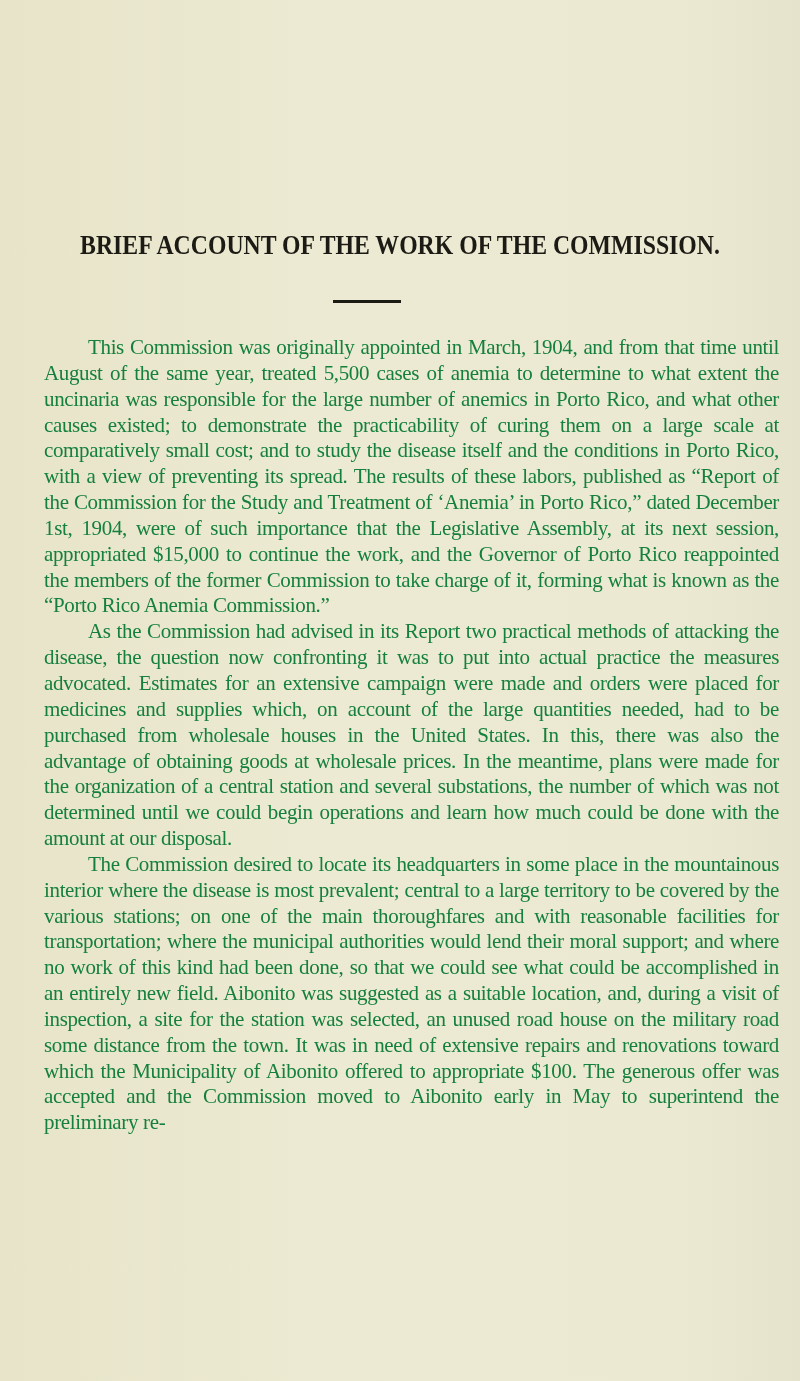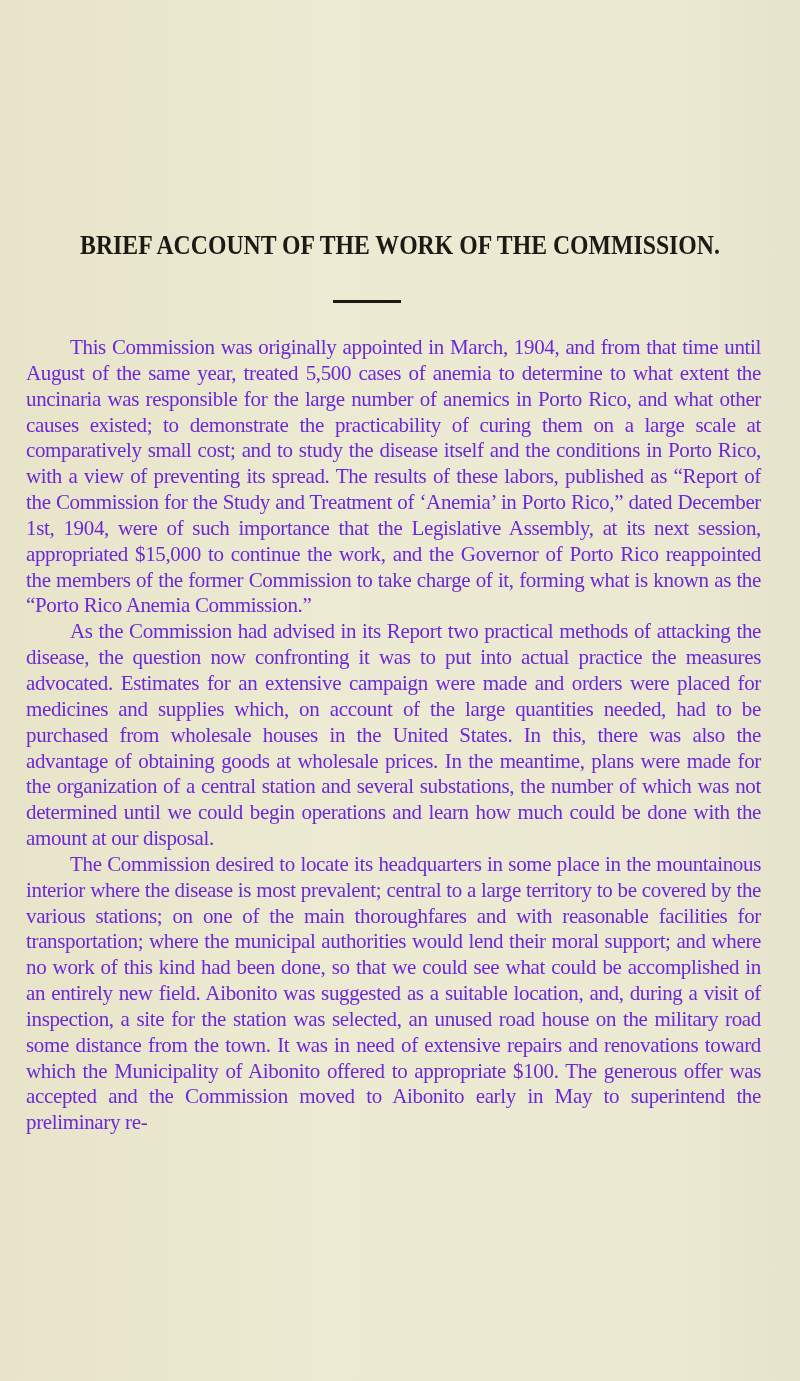--- a/index.html
+++ b/index.html
@@ -40,27 +40,27 @@
   .rule {
     position: absolute;
     left: 333px;
     top: 300px;
     width: 68px;
     height: 3px;
     background: #1c1a14;
   }
   .body-text {
     position: absolute;
-    left: 26px;
+    left: 44px;
     top: 335px;
     width: 735px;
     font-size: 21px;
     line-height: 25.85px;
     text-align: justify;
-    color: #6d28d9;
+    color: #15803d;
   }
   .body-text p {
     margin: 0;
     text-indent: 44px;
     hyphens: none;
   }
   .body-text .tight {
     letter-spacing: -0.35px;
   }
 </style>

